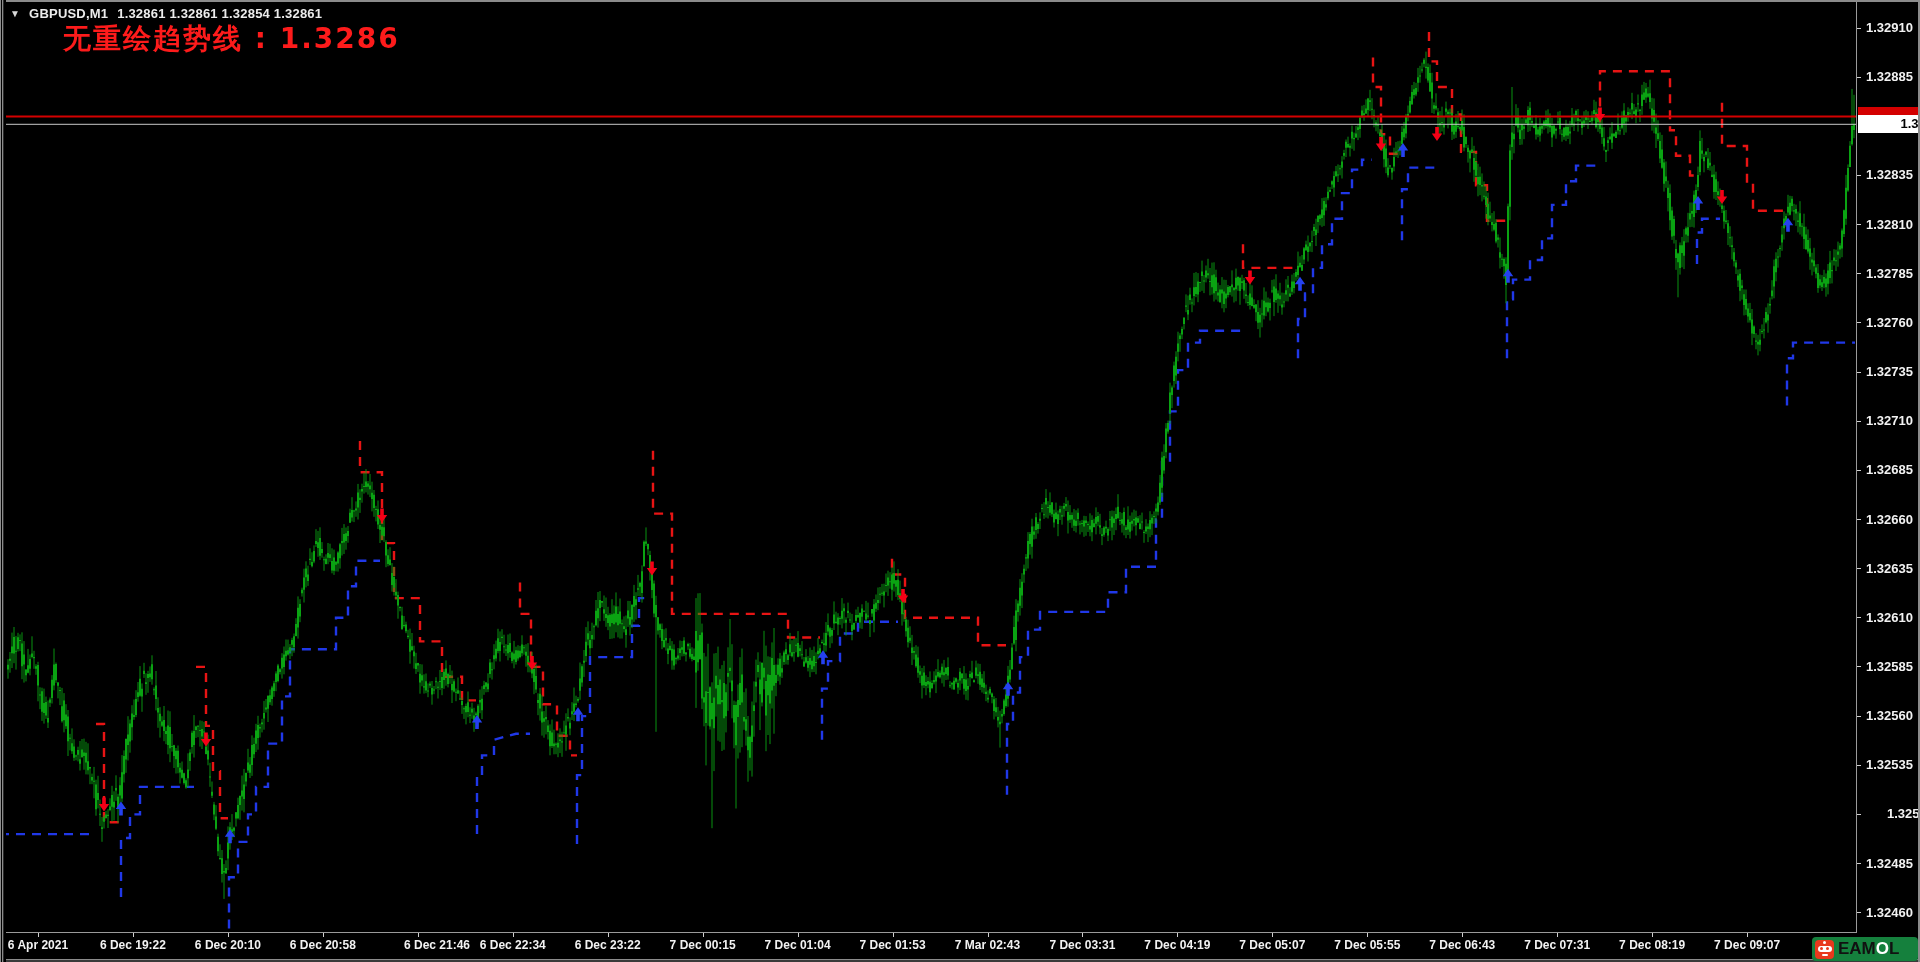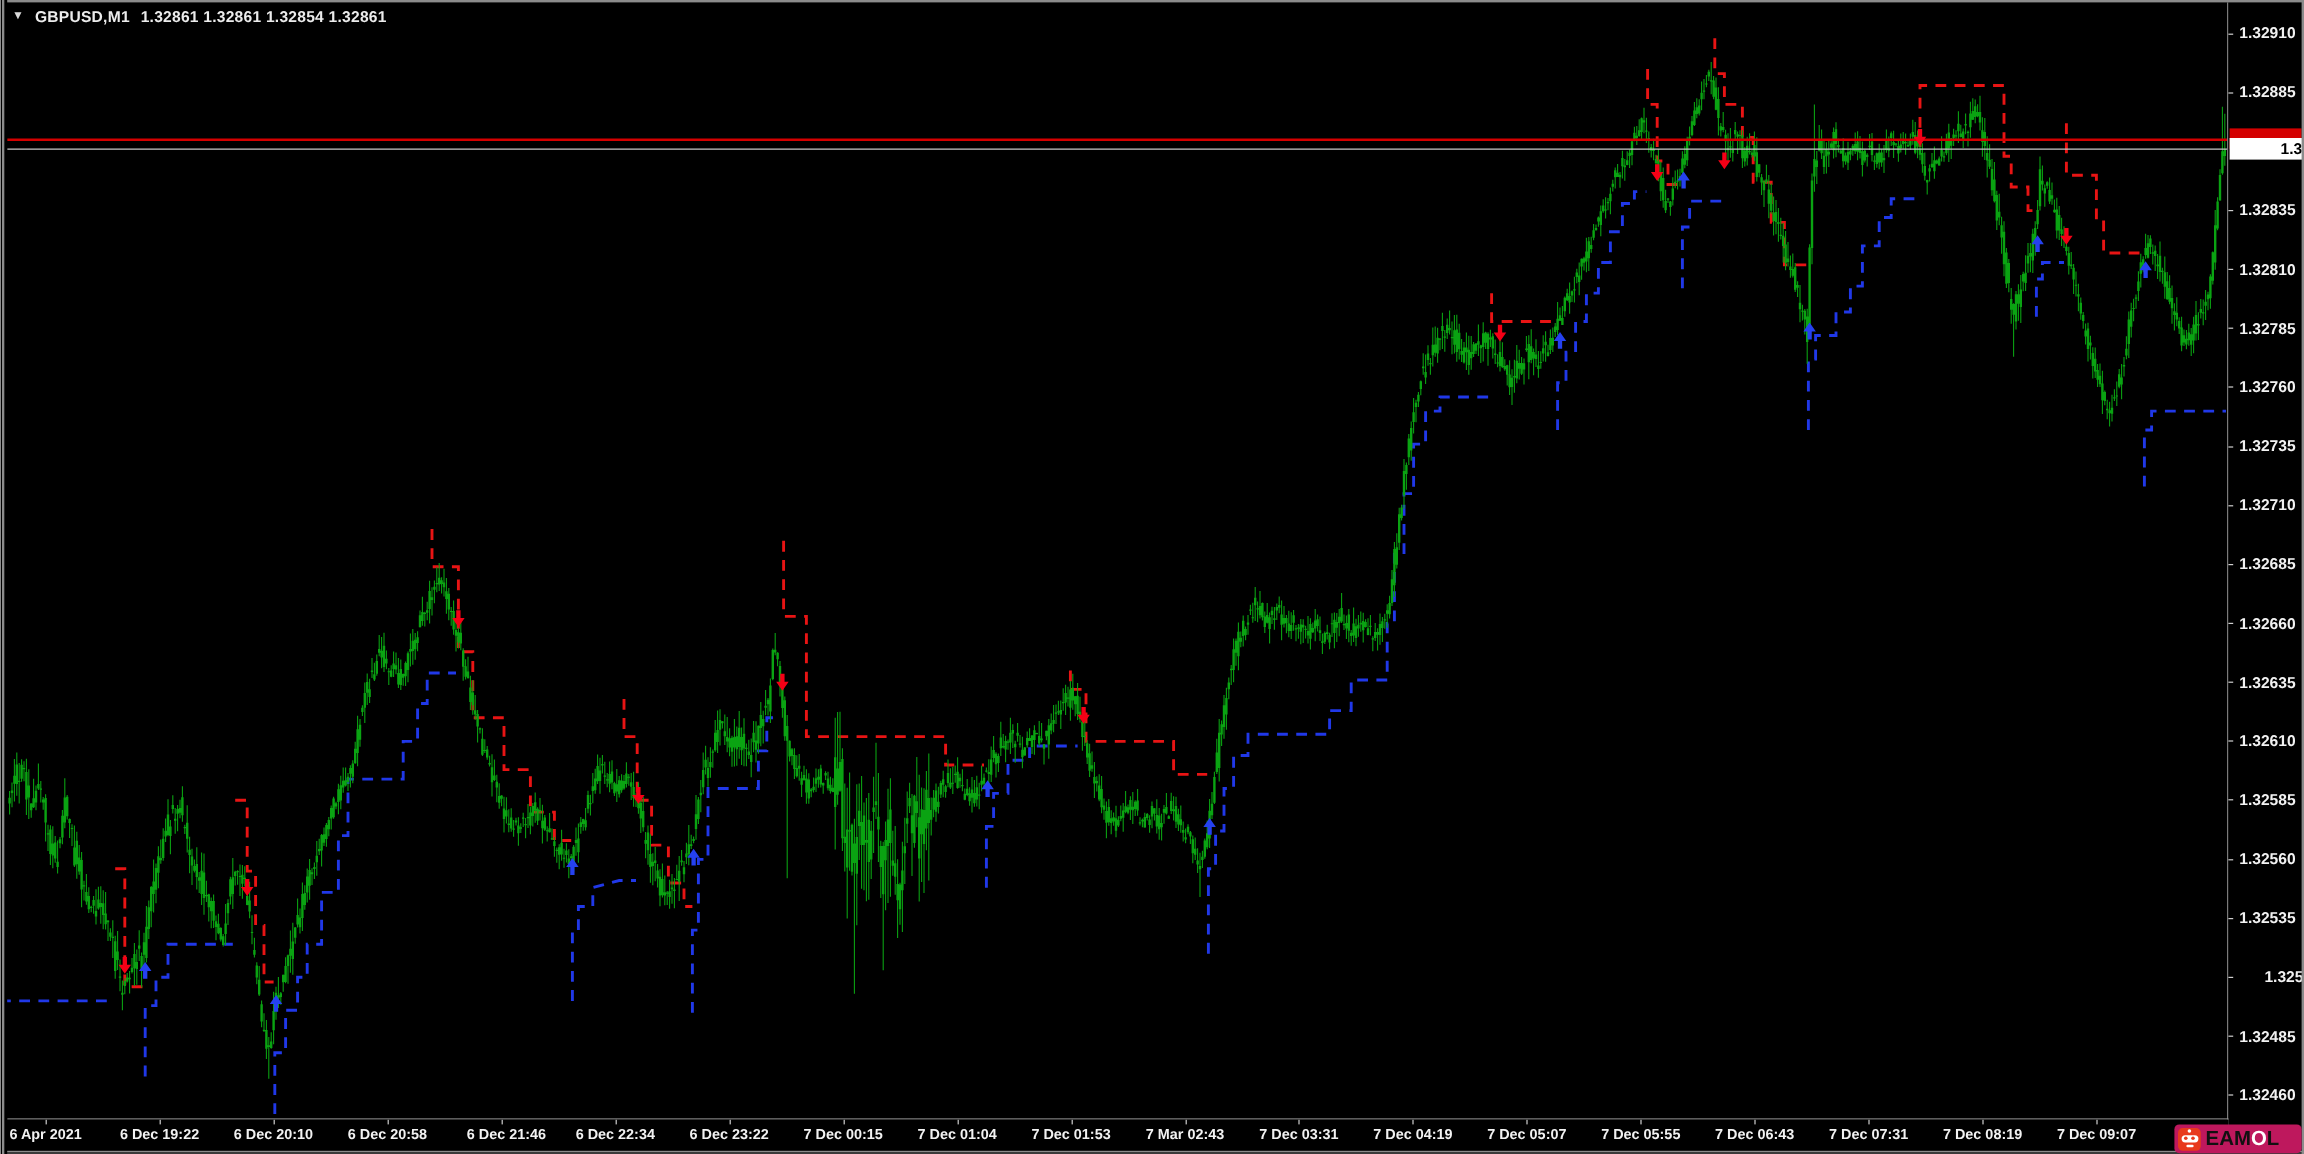--- a/index.html
+++ b/index.html
@@ -27,21 +27,21 @@
   .price-label{position:absolute;left:9px;color:#f2f2f2;font-size:13px;font-weight:bold;white-space:nowrap;}
   .price-tick{position:absolute;left:0;width:4px;height:1px;background:#cfcfcf;}
   #red-line-badge{position:absolute;left:1px;width:60px;height:17px;background:#d40000;z-index:2;}
   #current-price-badge{position:absolute;left:1px;width:60px;height:18px;background:#fff;color:#000;
       font-size:13px;font-weight:bold;text-align:center;line-height:18px;z-index:3;}
   
   #time-axis{position:absolute;left:6px;top:933px;width:1851px;height:26px;background:#000;z-index:9;overflow:hidden;}
   .time-label{position:absolute;top:5px;transform:translateX(-50%);color:#f2f2f2;font-size:12px;font-weight:bold;white-space:nowrap;}
   .time-tick{position:absolute;top:0;width:1px;height:4px;background:#cfcfcf;}
   
-  #brand-logo{position:absolute;left:1812px;top:937px;width:106px;height:24px;background:#be185d;
+  #brand-logo{position:absolute;left:1812px;top:937px;width:106px;height:24px;background:#15803d;
       border-radius:4px;z-index:50;display:flex;align-items:center;padding-left:3px;box-sizing:border-box;}
   #robot-icon{width:19px;height:19px;background:#e8391d;border-radius:4px;position:relative;flex:0 0 auto;}
   #robot-icon .goggle{position:absolute;left:2.5px;top:6px;width:14px;height:6px;background:#fff;border-radius:3px;}
   #robot-icon .eye{position:absolute;top:7.5px;width:3px;height:3px;background:#e8391d;border-radius:50%;}
   #robot-icon .antenna{position:absolute;left:8px;top:1.5px;width:3px;height:3px;background:#fff;border-radius:50%;}
   #robot-icon .mouth{position:absolute;left:6.5px;top:14px;width:6px;height:2px;background:#fff;border-radius:1px;}
   #brand-text{font-size:17px;font-weight:bold;letter-spacing:0;color:#111;margin-left:4px;
       font-family:"Liberation Sans",sans-serif;}
   #brand-text .o-white{color:#fff;}
 </style>
@@ -105,20 +105,21 @@
         <path d="M1786.2 231.70199999998337h3.6v-6.5h3.4L1788 217.70199999998337L1782.8 225.20199999998337h3.4Z" fill="#2541f0"></path>
       </g>
     </svg>
 
   <div id="symbol-info">
     <span id="symbol-dropdown">▼</span>
     <span>GBPUSD,M1</span>
     <span>1.32861 1.32861 1.32854 1.32861</span>
   </div>
 
+  <div id="indicator-label">无重绘趋势线 : 1.3286</div>
 
   <div id="price-axis">
     <div id="red-line-badge" style="top: 105.47px;"></div>
     <div id="current-price-badge" style="top: 113.334px; padding-left: 36px;">1.32861</div>
   <div class="price-tick" style="top: 25.5px;"></div>
       <div class="price-label" style="top: 18px;">1.32910</div>
       <div class="price-tick" style="top: 74.65px;"></div>
       <div class="price-label" style="top: 67.15px;">1.32885</div>
       <div class="price-tick" style="top: 172.95px;"></div>
       <div class="price-label" style="top: 165.45px;">1.32835</div>
@@ -157,21 +158,21 @@
   <div id="time-axis">
       <div class="time-tick" style="left: 32px;"></div>
       <div class="time-label" style="left: 32px;">6 Apr 2021</div>
       <div class="time-tick" style="left: 126.95px;"></div>
       <div class="time-label" style="left: 126.95px;">6 Dec 19:22</div>
       <div class="time-tick" style="left: 221.9px;"></div>
       <div class="time-label" style="left: 221.9px;">6 Dec 20:10</div>
       <div class="time-tick" style="left: 316.85px;"></div>
       <div class="time-label" style="left: 316.85px;">6 Dec 20:58</div>
       <div class="time-tick" style="left: 411.8px;"></div>
-      <div class="time-label" style="left: 416px;">6 Dec 21:46</div>
+      <div class="time-label" style="left: 431px;">6 Dec 21:46</div>
       <div class="time-tick" style="left: 506.75px;"></div>
       <div class="time-label" style="left: 506.75px;">6 Dec 22:34</div>
       <div class="time-tick" style="left: 601.7px;"></div>
       <div class="time-label" style="left: 601.7px;">6 Dec 23:22</div>
       <div class="time-tick" style="left: 696.65px;"></div>
       <div class="time-label" style="left: 696.65px;">7 Dec 00:15</div>
       <div class="time-tick" style="left: 791.6px;"></div>
       <div class="time-label" style="left: 791.6px;">7 Dec 01:04</div>
       <div class="time-tick" style="left: 886.55px;"></div>
       <div class="time-label" style="left: 886.55px;">7 Dec 01:53</div>

